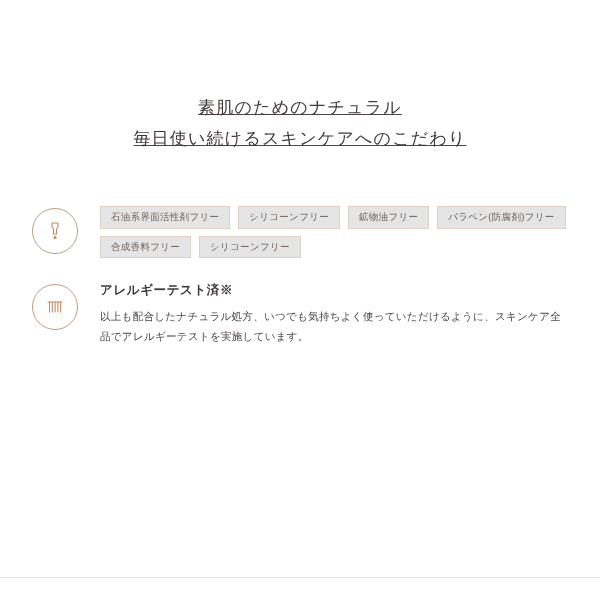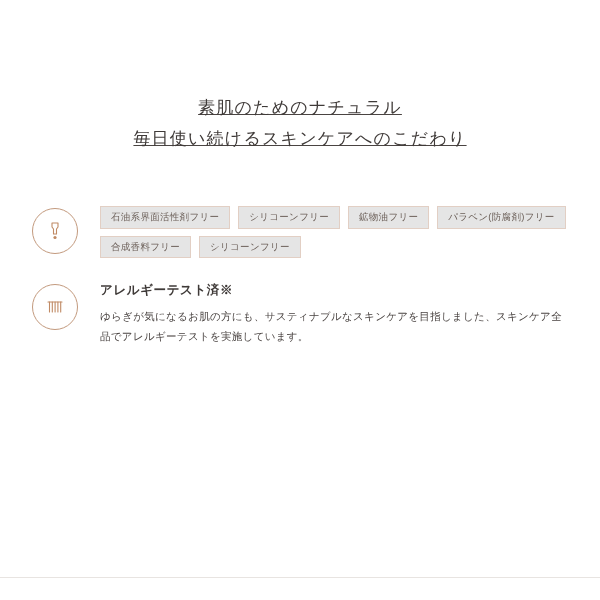--- a/index.html
+++ b/index.html
@@ -149,19 +149,19 @@
         <svg width="26" height="26" viewBox="0 0 26 26" aria-hidden="true">
           <path d="M7.5 8 L7.5 18" stroke="#c08a64" stroke-width="1.1" stroke-linecap="round"></path>
           <path d="M10.3 8 L10.3 18" stroke="#c08a64" stroke-width="1.1" stroke-linecap="round"></path>
           <path d="M13.1 8 L13.1 18" stroke="#c08a64" stroke-width="1.1" stroke-linecap="round"></path>
           <path d="M15.9 8 L15.9 18" stroke="#c08a64" stroke-width="1.1" stroke-linecap="round"></path>
           <path d="M18.7 8 L18.7 18" stroke="#c08a64" stroke-width="1.1" stroke-linecap="round"></path>
           <path d="M6 8 L20 8" stroke="#c08a64" stroke-width="1.1" stroke-linecap="round"></path>
         </svg>
       </div>
       <p class="sec-title">アレルギーテスト済※</p>
-      <p class="sec-body">ゆらぎが気になるお肌の方にも、サスティナブルなスキンケアを目指しました、スキンケア全品でアレルギーテストを実施しています。</p>
+      <p class="sec-body">以上も配合したナチュラル処方、いつでも気持ちよく使っていただけるように、スキンケア全品でアレルギーテストを実施しています。</p>
     </div>
 
   </div>
 
   <div class="bottom-rule"></div>
 </div>
 
 </body></html>

